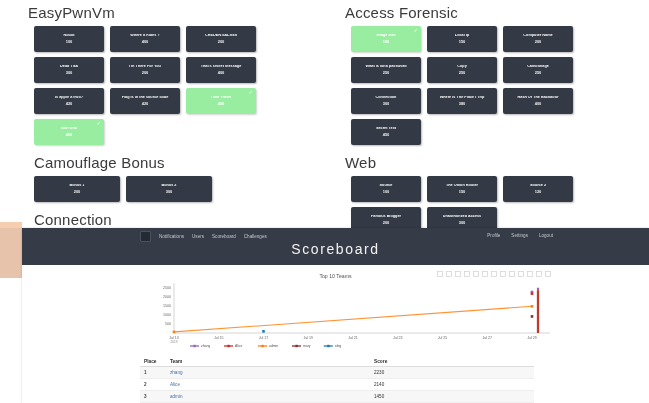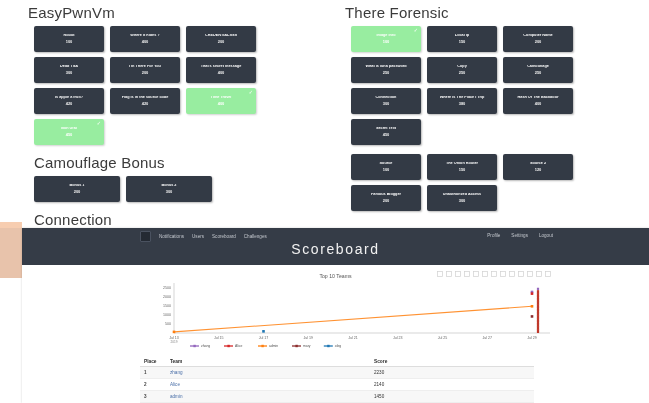--- a/index.html
+++ b/index.html
@@ -292,21 +292,21 @@
             <div class="c-pts">100</div>
           </div>
           <div class="card solved">
             <span class="check">✓</span>
             <div class="c-name">Image Obscurity</div>
             <div class="c-pts">230</div>
           </div>
         </div>
       </div>
     <div class="col-right" id="col-right">
-        <div class="cat-title">There Forensic</div>
+        <div class="cat-title">Access Forensic</div>
         <div class="cards">
           <div class="card solved">
             <span class="check">✓</span>
             <div class="c-name">Image Info</div>
             <div class="c-pts">100</div>
           </div>
           <div class="card">
             <div class="c-name">Local Ip</div>
             <div class="c-pts">150</div>
           </div>
@@ -336,20 +336,21 @@
           </div>
           <div class="card">
             <div class="c-name">Hash Of The Backdoor</div>
             <div class="c-pts">400</div>
           </div>
           <div class="card">
             <div class="c-name">Secret Text</div>
             <div class="c-pts">450</div>
           </div>
         </div>
+        <div class="cat-title">Web</div>
         <div class="cards">
           <div class="card">
             <div class="c-name">Source</div>
             <div class="c-pts">100</div>
           </div>
           <div class="card">
             <div class="c-name">The Onion Router</div>
             <div class="c-pts">150</div>
           </div>
           <div class="card">

